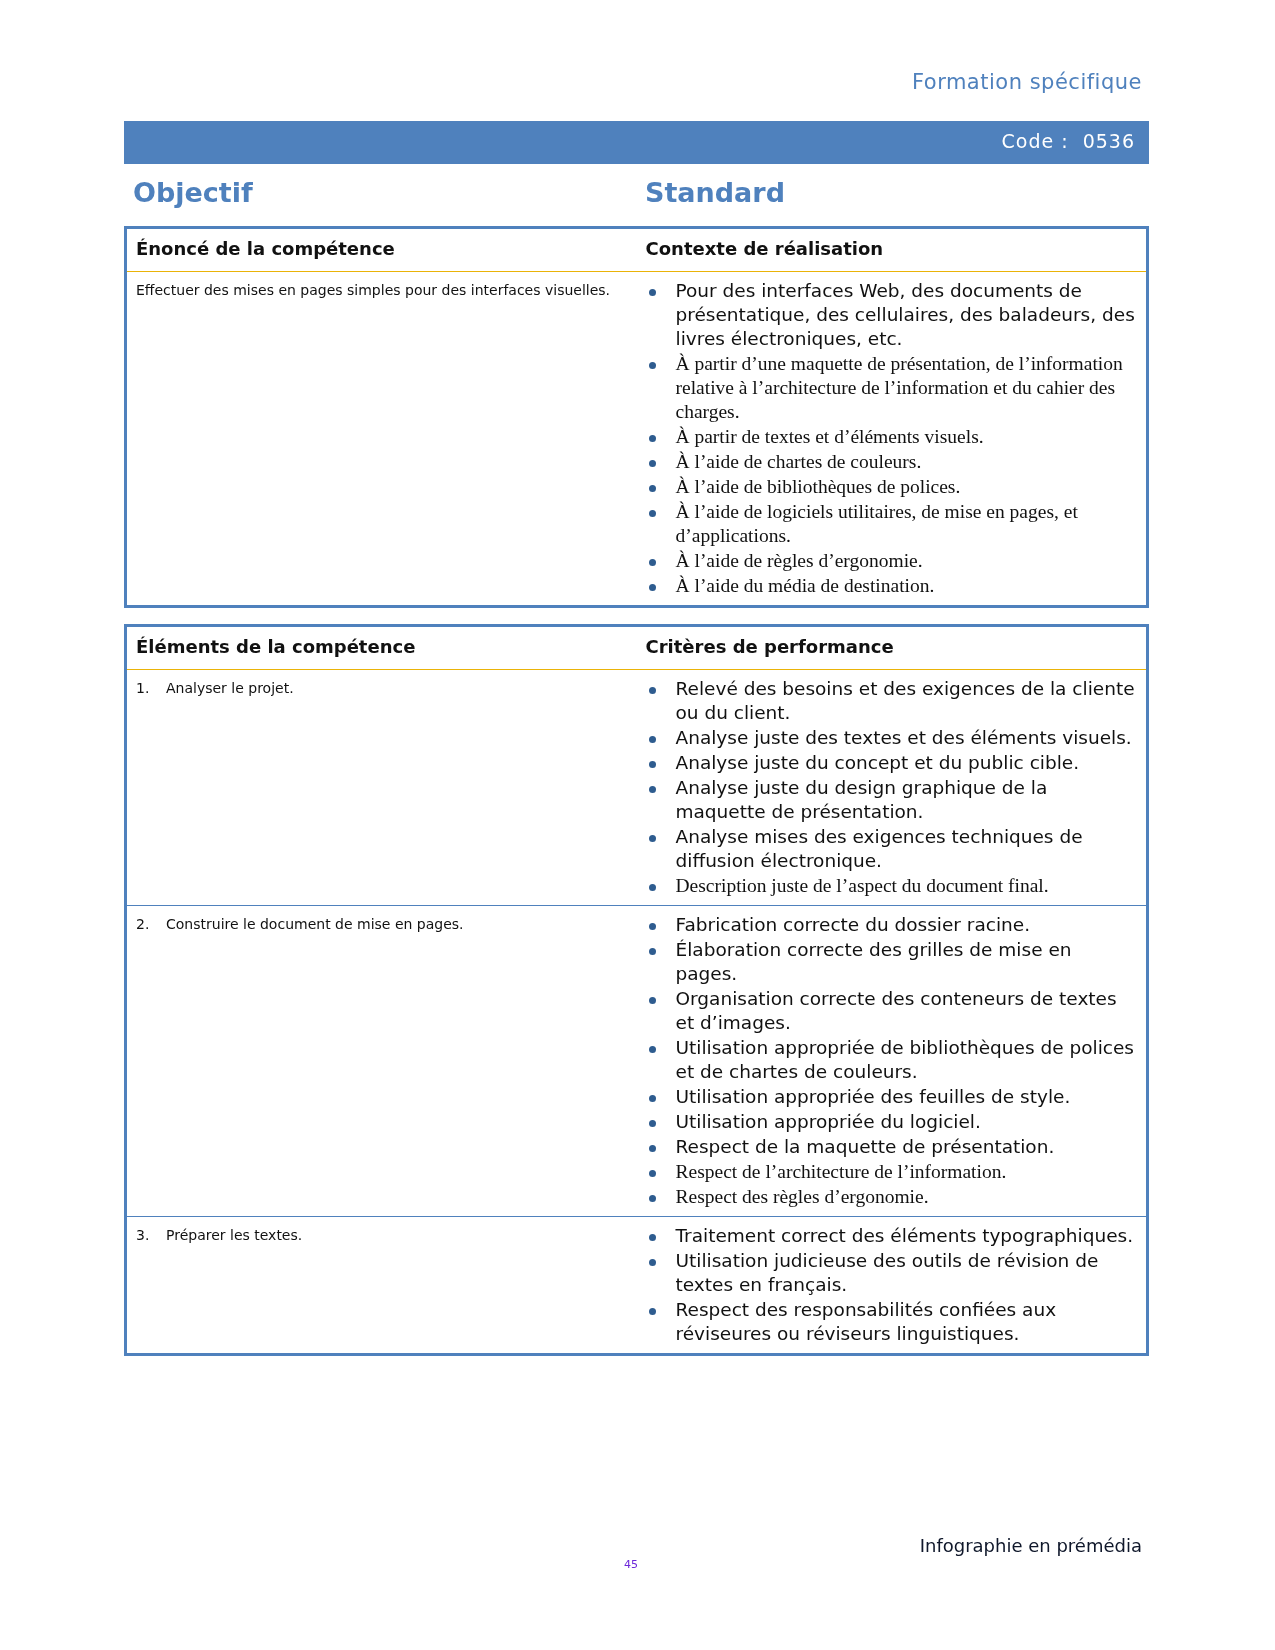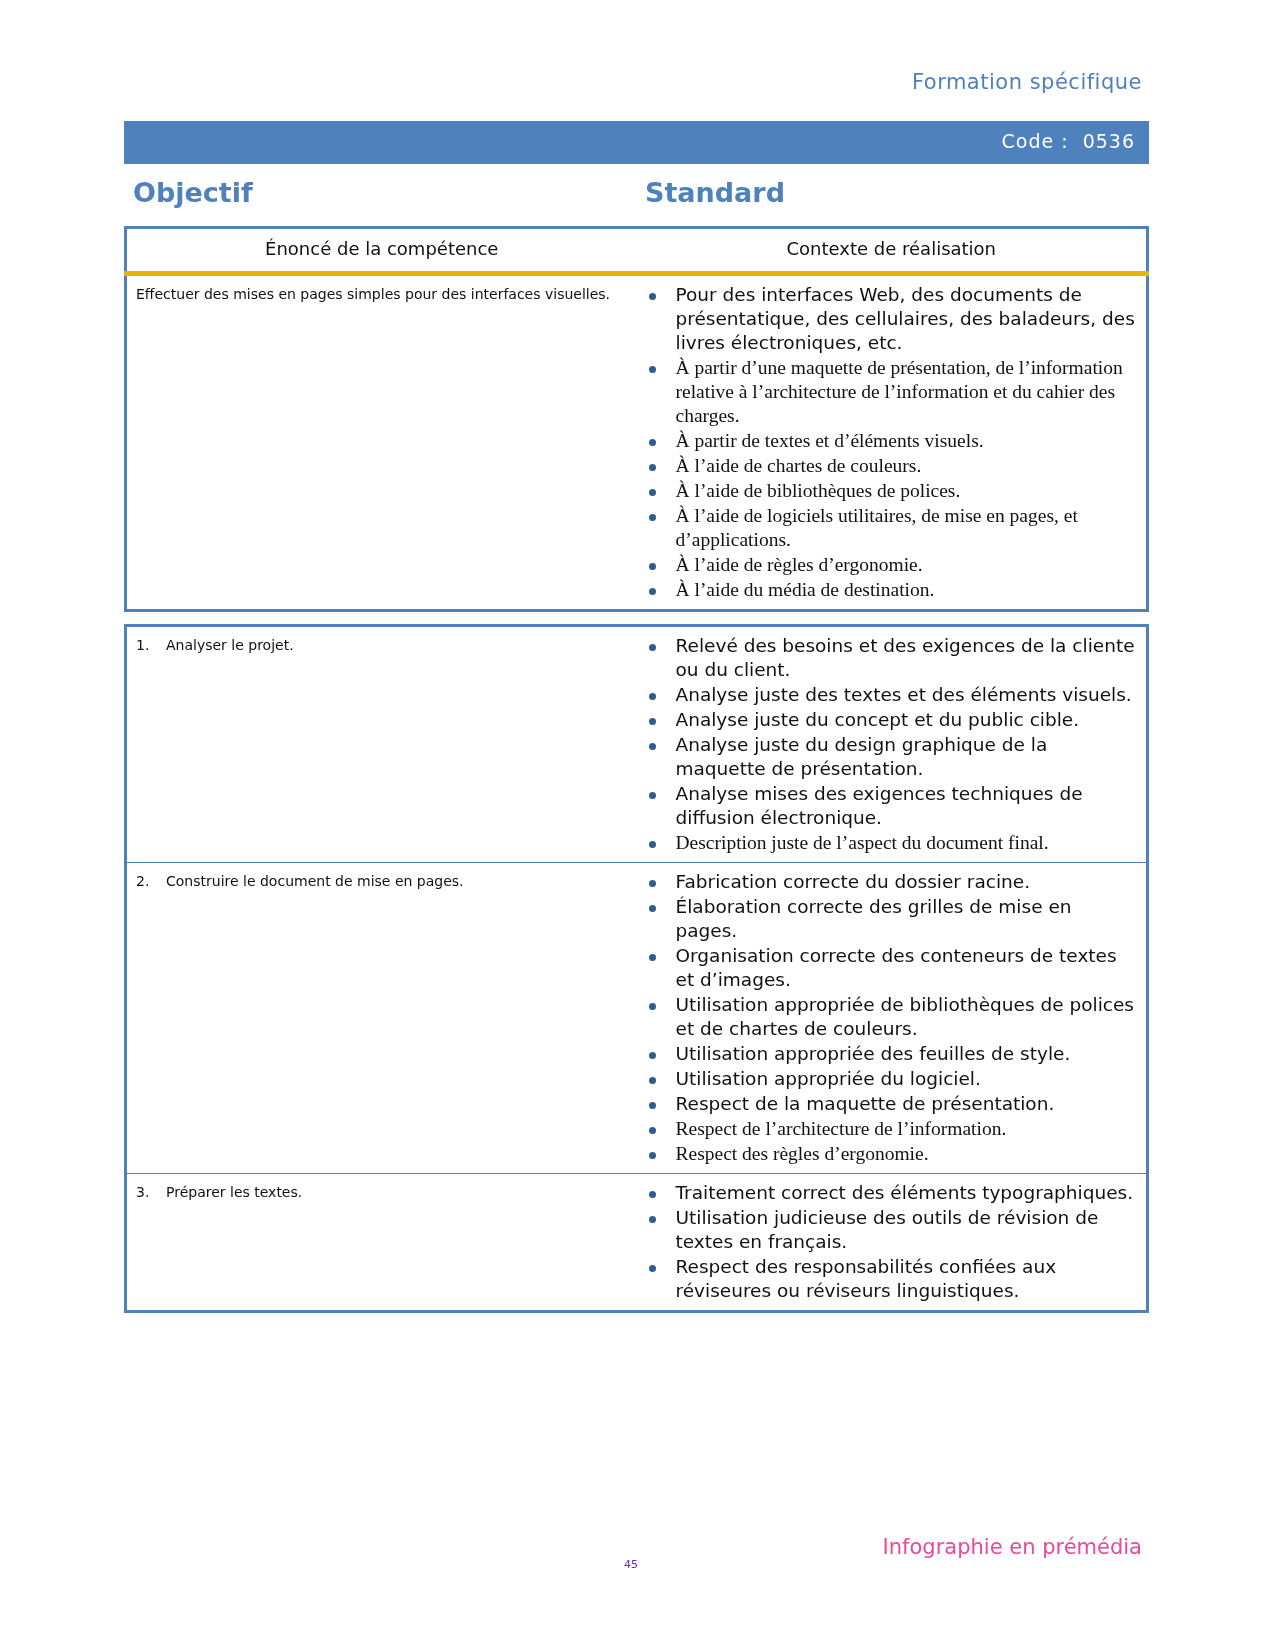--- a/index.html
+++ b/index.html
@@ -8,32 +8,32 @@
   .top-title { position: absolute; right: 133px; top: 70px; font-size: 21px; color: #4f81bd; letter-spacing: 0.5px; }
   .code-bar { position: absolute; left: 124px; top: 121px; width: 1025px; height: 43px; background: #4f81bd; }
   .code-bar .code { position: absolute; right: 14px; top: 9px; font-size: 19px; color: #ffffff; letter-spacing: 1px; }
   .code-bar .code .num { margin-left: 14px; margin-top: 16px; }
   .section-head { position: absolute; top: 177px; font-size: 27px; font-weight: bold; color: #4f81bd; }
   .section-head.left { left: 133px; }
   .section-head.right { left: 645px; }
   table.comp { position: absolute; left: 124px; width: 1025px; border-collapse: collapse; border: 3px solid #4f81bd; table-layout: fixed; }
   table.comp td, table.comp th { vertical-align: top; text-align: left; padding: 0; }
   table.comp col.c1 { width: 511px; }
-  table.comp .hrow th { font-weight: normal; font-size: 18px; padding: 9px 9px 9px 9px; border-bottom: 5px solid #eab308; height: 24px; text-align: center; }
+  table.comp .hrow th { font-weight: bold; font-size: 18px; padding: 9px 9px 9px 9px; border-bottom: 1px solid #eab308; height: 24px; }
   table.comp tr.brow td { border-bottom: 1px solid #4f81bd; }
   table.comp tr.brow:last-child td { border-bottom: none; }
   .lefttext { font-size: 14px; line-height: 24px; padding: 6px 9px 8px 9px; }
   .lefttext .num { display: inline-block; width: 30px; }
   ul.crit { list-style: none; margin: 0; padding: 7px 8px 6px 9px; }
   ul.crit li { position: relative; padding-left: 30px; font-size: 18.5px; line-height: 24px; margin-bottom: 1px; }
   ul.crit li .bullet { position: absolute; left: 3px; top: 10px; width: 7px; height: 7px; border-radius: 50%; background: #2e5c8f; }
   ul.crit li.arial { font-family: Liberation Serif, serif; font-size: 19.5px; }
   #t1 { top: 226px; }
   #t2 { top: 624px; }
-  .footer-title { position: absolute; right: 133px; top: 1535px; font-size: 21px; color: #ec4899; }
+  .footer-title { position: absolute; right: 133px; top: 1535px; font-size: 18px; color: #0f172a; }
   .page-num { position: absolute; left: 624px; top: 1558px; font-size: 11px; color: #6d28d9; }
 </style>
 </head>
 <body>
 
 <div class="top-title">Formation spécifique</div>
 
 <div class="code-bar">
   <div class="code">
     <span>Code :</span><span class="num">0536</span>
@@ -72,20 +72,24 @@
   </tr>
 </tbody>
   </table>
 
 <table class="comp" id="t2">
   <colgroup>
       <col class="c1">
       <col>
     </colgroup>
   <tbody>
+      <tr class="hrow">
+    <th>Éléments de la compétence</th>
+    <th>Critères de performance</th>
+  </tr>
   <tr class="brow">
     <td>
           <div class="lefttext"><span class="num">1.</span><span>Analyser le projet.</span></div>
         </td>
     <td>
       <ul class="crit">
         <li><span class="bullet"></span><span>Relevé des besoins et des exigences de la cliente ou du client.</span></li>
         <li><span class="bullet"></span><span>Analyse juste des textes et des éléments visuels.</span></li>
         <li><span class="bullet"></span><span>Analyse juste du concept et du public cible.</span></li>
         <li><span class="bullet"></span><span>Analyse juste du design graphique de la maquette de présentation.</span></li>

